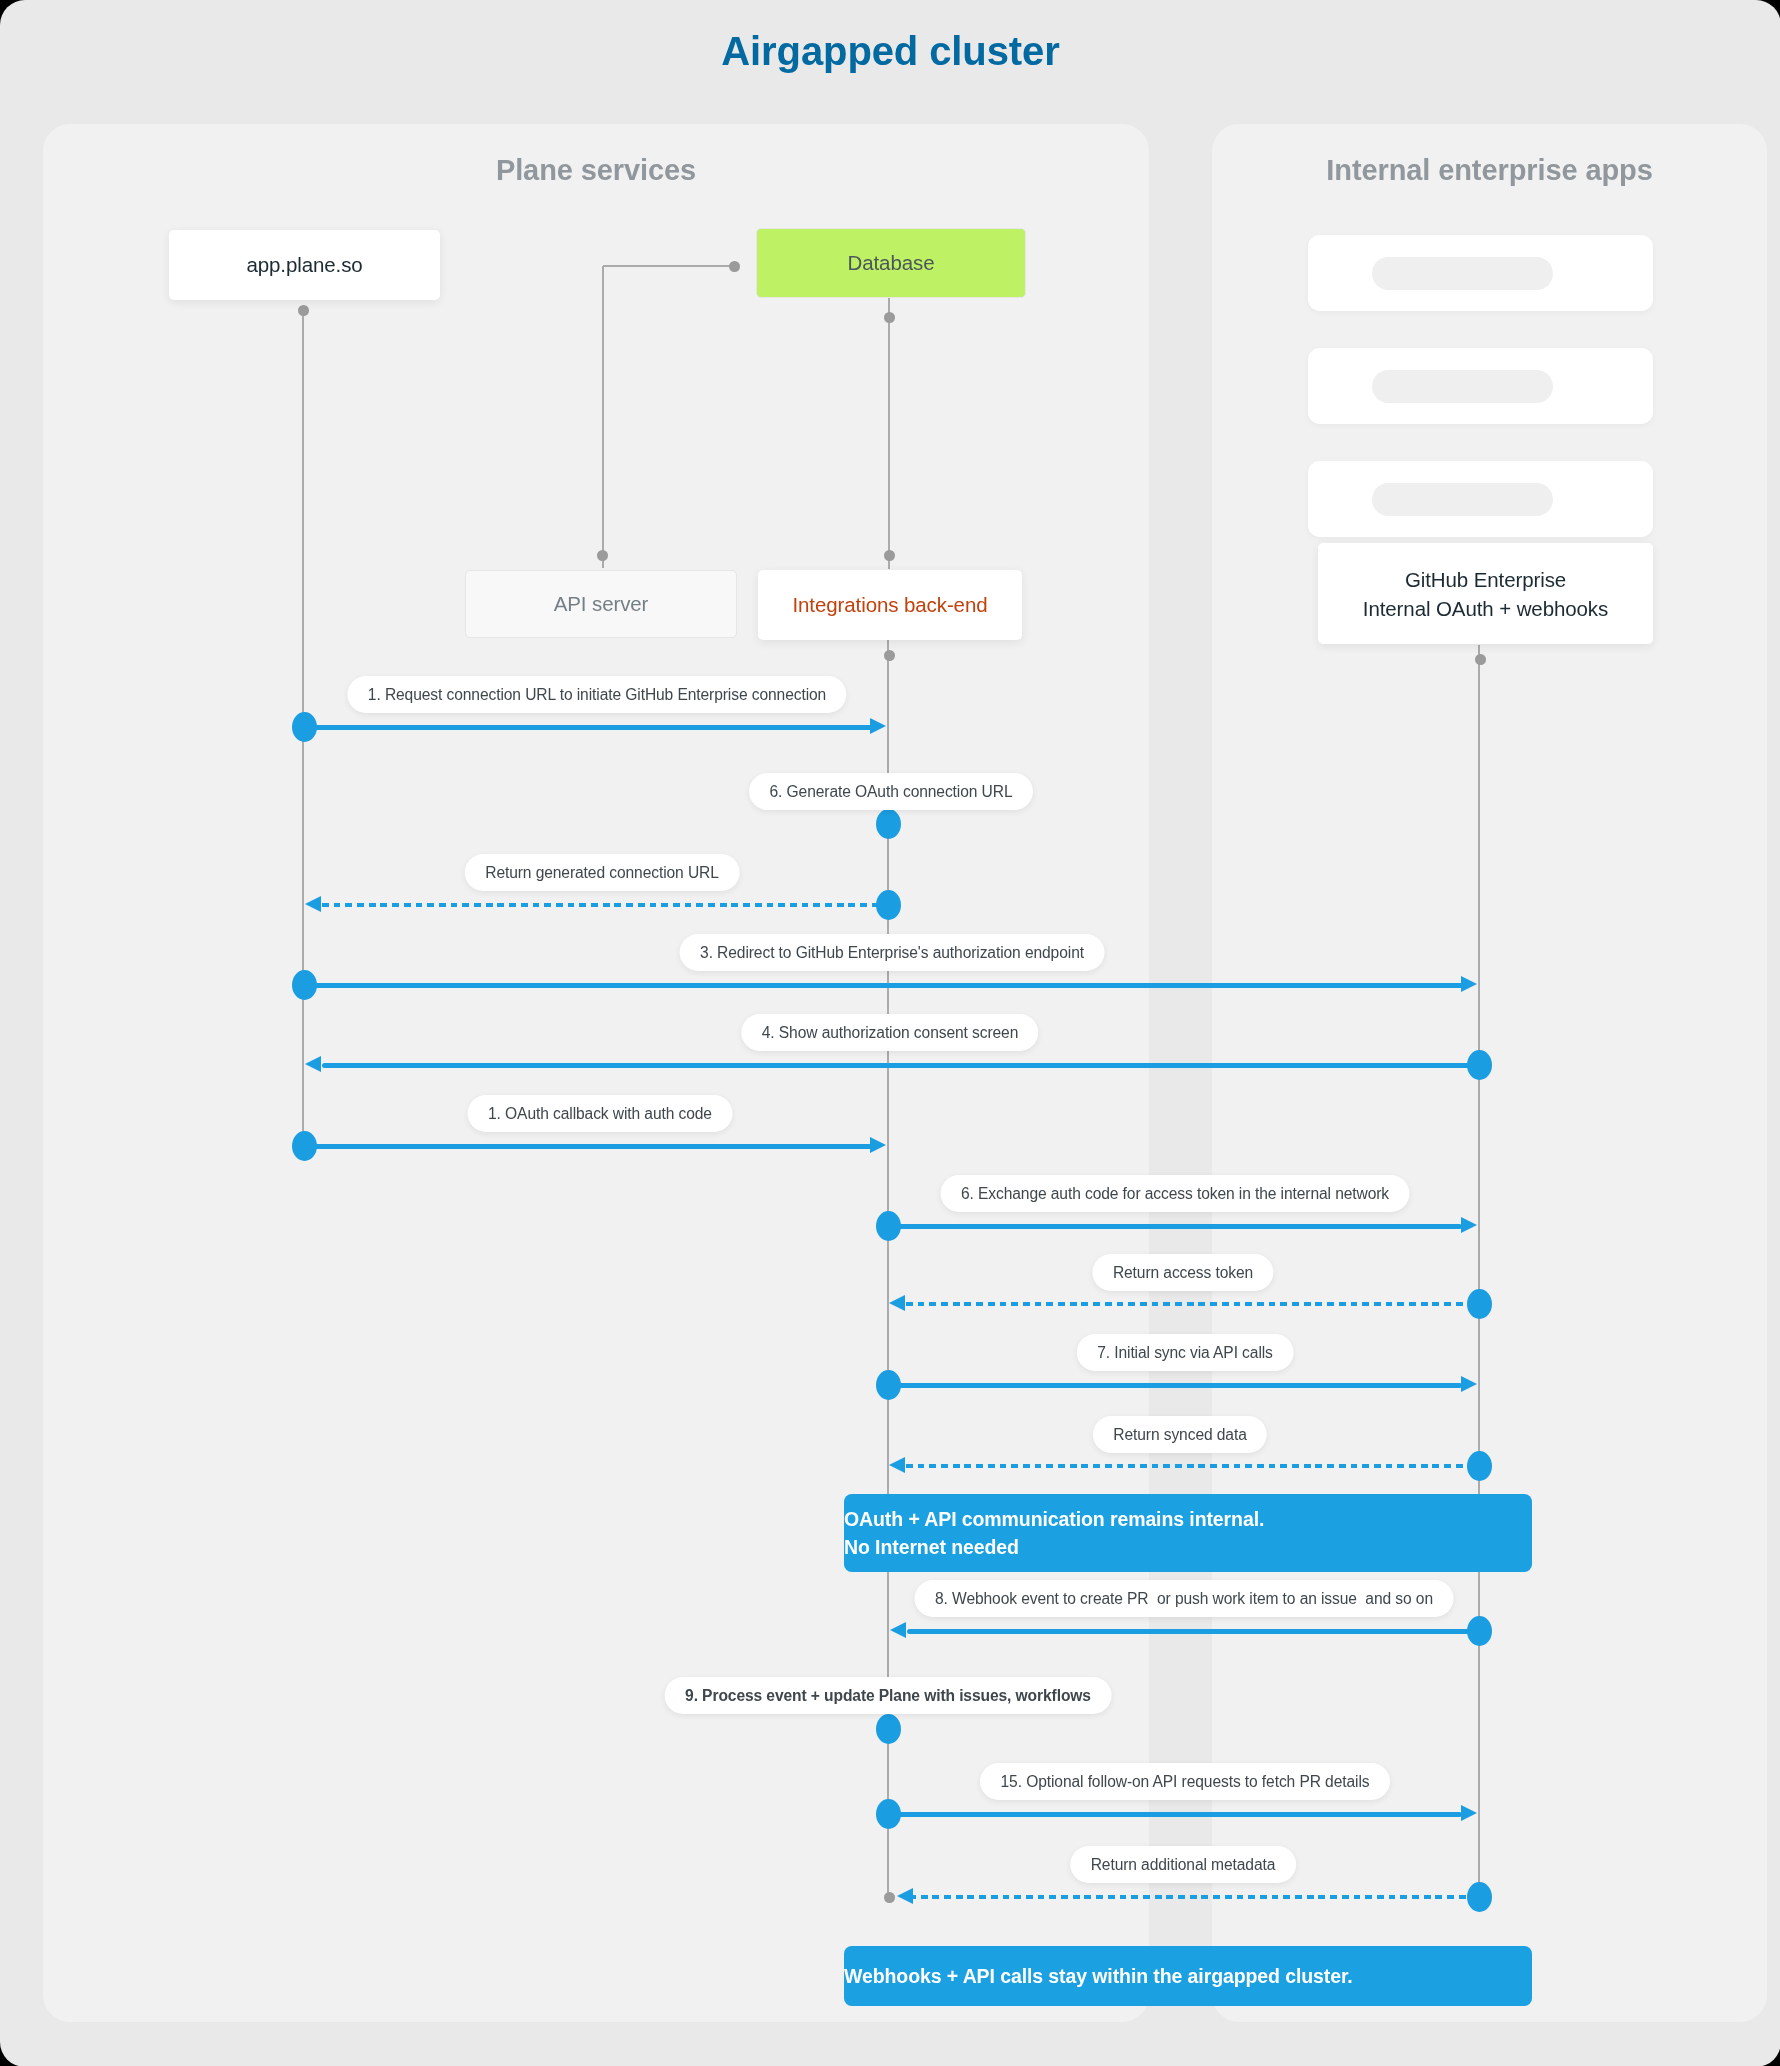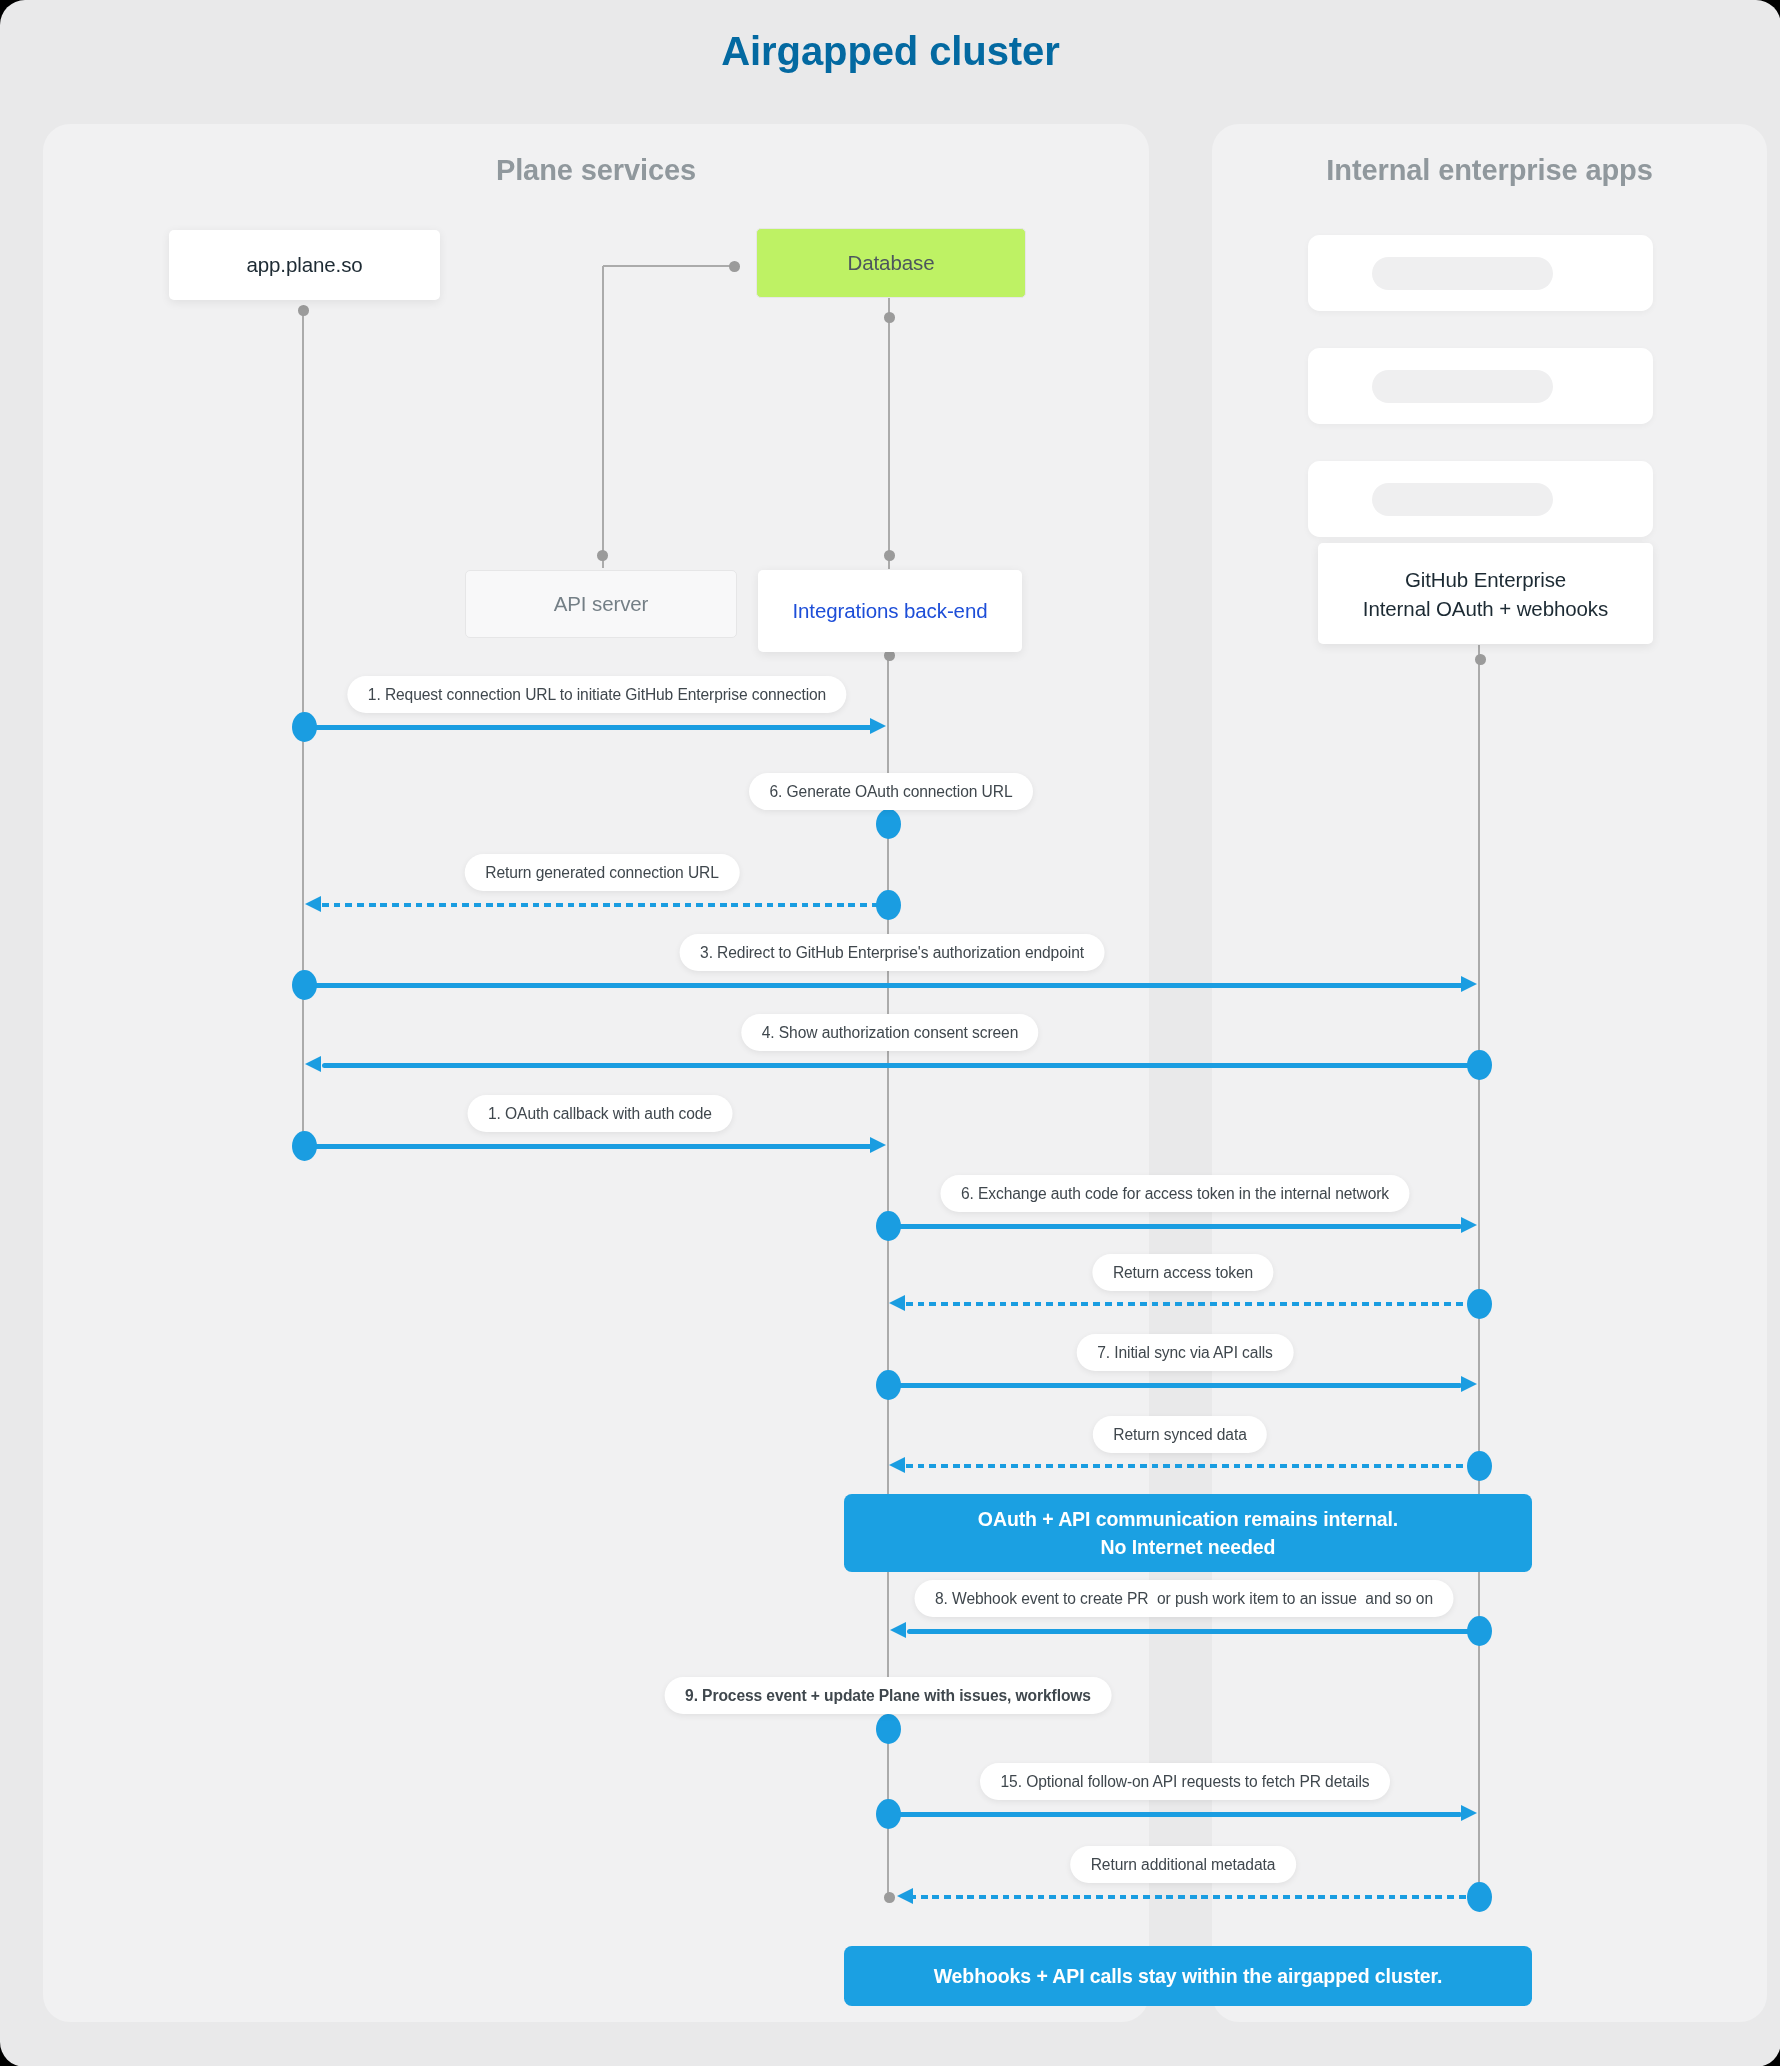--- a/index.html
+++ b/index.html
@@ -36,21 +36,21 @@
   .head{position:absolute;width:0;height:0;border-top:8.8px solid transparent;
         border-bottom:8.8px solid transparent;z-index:2;}
   .head-r{border-left:16.6px solid var(--accent,#1a9de1);}
   .head-l{border-right:16.6px solid var(--accent,#1a9de1);}
 
   .pill{position:absolute;transform:translateX(-50%);height:37px;line-height:37px;
         padding:0 20.5px;border-radius:18.5px;background:#fff;white-space:pre;
         box-shadow:0 2px 6.8px rgba(0,0,0,0.07);font-size:15.6px;color:#3f474d;z-index:4;}
 
   .banner{position:absolute;left:844px;width:688px;background:var(--banner,#1ba0e2);
-          border-radius:7.8px;display:flex;flex-direction:column;align-items:center;
+          border-radius:7.8px;display:flex;flex-direction:column;
           justify-content:center;z-index:5;color:#fff;font-weight:700;font-size:19.5px;line-height:28px;}
   .gh-line{display:block;line-height:29px;}
 </style>
 </head>
 <body>
 
 <div class="stage">
 
   <div class="page-title">Airgapped cluster</div>
 
@@ -77,21 +77,21 @@
 
   <div class="node node-white" style="left:169px;top:230px;width:271px;height:70px;">
     <span>app.plane.so</span>
   </div>
   <div class="node node-faint" style="left:756px;top:228px;width:268px;height:68px;color:#4c565d;">
     <span>Database</span>
   </div>
   <div class="node node-faint" style="left:465px;top:570px;width:270px;height:66px;color:#747f86;background:#f8f8f9;">
     <span>API server</span>
   </div>
-  <div class="node node-white" style="left:758px;top:570px;width:264px;height:82px;color:#1d4ed8;">
+  <div class="node node-white" style="left:758px;top:570px;width:264px;height:70px;color:#c2410c;">
     <span>Integrations back-end</span>
   </div>
   <div class="node node-white" style="left:1318px;top:543px;width:335px;height:101px;color:#1c2a33;">
     <span>
       <span class="gh-line">GitHub Enterprise</span>
       <span class="gh-line">Internal OAuth + webhooks</span>
     </span>
   </div>
 
   <div class="placeholder-card" style="top:235px;">

